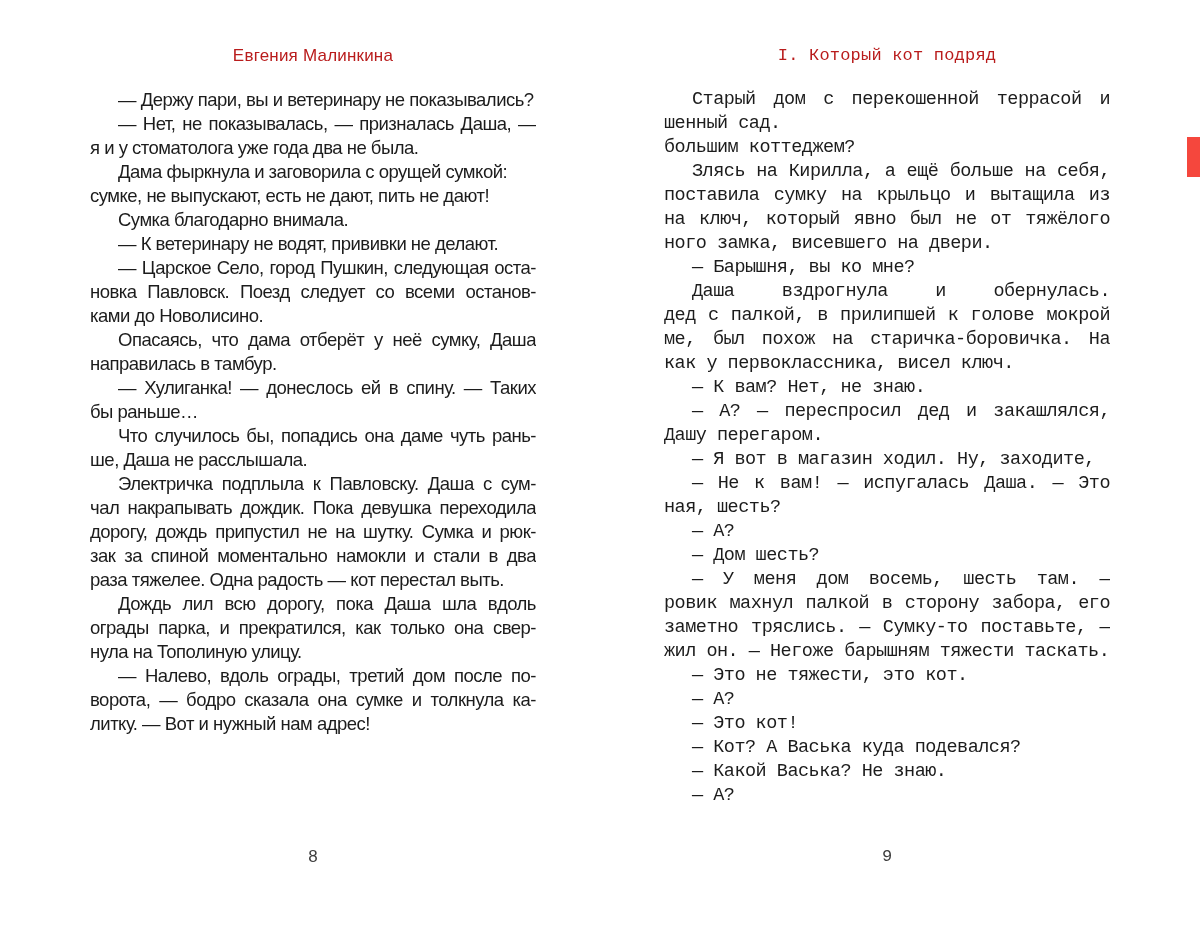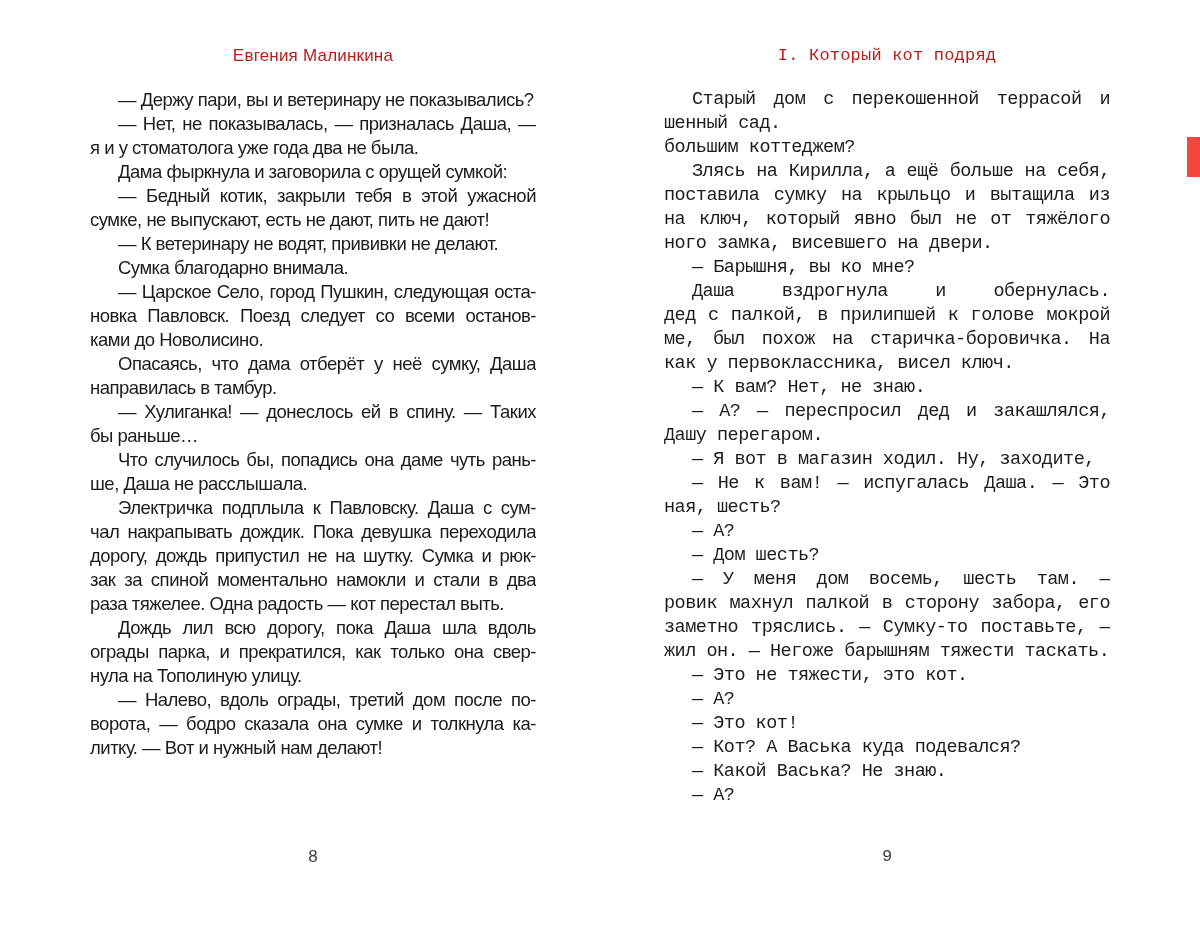--- a/index.html
+++ b/index.html
@@ -64,44 +64,43 @@
 </head>
 <body>
 
 <div class="page left">
   <div class="running-header">Евгения Малинкина</div>
   <div class="lines">
       <div class="line i">— Держу пари, вы и ветеринару не показывались?</div>
       <div class="line i j">— Нет, не показывалась, — призналась Даша, —</div>
       <div class="line">я и у стоматолога уже года два не была.</div>
       <div class="line i">Дама фыркнула и заговорила с орущей сумкой:</div>
-      <div class="line i j">— Бедный котик, закрыли тебя в этой ужасной</div>
       <div class="line">сумке, не выпускают, есть не дают, пить не дают!</div>
+      <div class="line i">Сумка благодарно внимала.</div>
       <div class="line i">— К ветеринару не водят, прививки не делают.</div>
-      <div class="line i">Сумка благодарно внимала.</div>
       <div class="line i j">— Царское Село, город Пушкин, следующая оста-</div>
       <div class="line j">новка Павловск. Поезд следует со всеми останов-</div>
       <div class="line">ками до Новолисино.</div>
       <div class="line i j">Опасаясь, что дама отберёт у неё сумку, Даша</div>
       <div class="line">направилась в тамбур.</div>
       <div class="line i j">— Хулиганка! — донеслось ей в спину. — Таких</div>
       <div class="line">бы раньше…</div>
       <div class="line i j">Что случилось бы, попадись она даме чуть рань-</div>
       <div class="line">ше, Даша не расслышала.</div>
       <div class="line i j">Электричка подплыла к Павловску. Даша с сум-</div>
       <div class="line j">чал накрапывать дождик. Пока девушка переходила</div>
       <div class="line j">дорогу, дождь припустил не на шутку. Сумка и рюк-</div>
       <div class="line j">зак за спиной моментально намокли и стали в два</div>
       <div class="line">раза тяжелее. Одна радость — кот перестал выть.</div>
       <div class="line i j">Дождь лил всю дорогу, пока Даша шла вдоль</div>
       <div class="line j">ограды парка, и прекратился, как только она свер-</div>
       <div class="line">нула на Тополиную улицу.</div>
       <div class="line i j">— Налево, вдоль ограды, третий дом после по-</div>
       <div class="line j">ворота, — бодро сказала она сумке и толкнула ка-</div>
-      <div class="line">литку. — Вот и нужный нам делают!</div>
+      <div class="line">литку. — Вот и нужный нам адрес!</div>
     </div>
   <div class="page-number">8</div>
 </div>
 
 <div class="page right">
   <div class="running-header">I. Который кот подряд</div>
   <div class="lines">
       <div class="line i j">Старый дом с перекошенной террасой и забро-</div>
       <div class="line">шенный сад.</div>
       <div class="line">большим коттеджем?</div>

